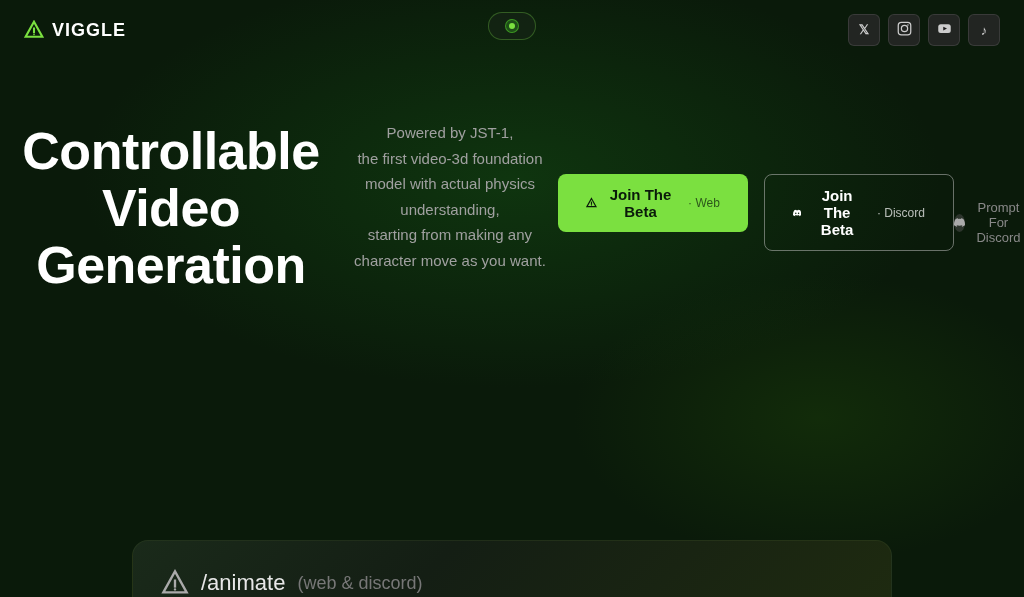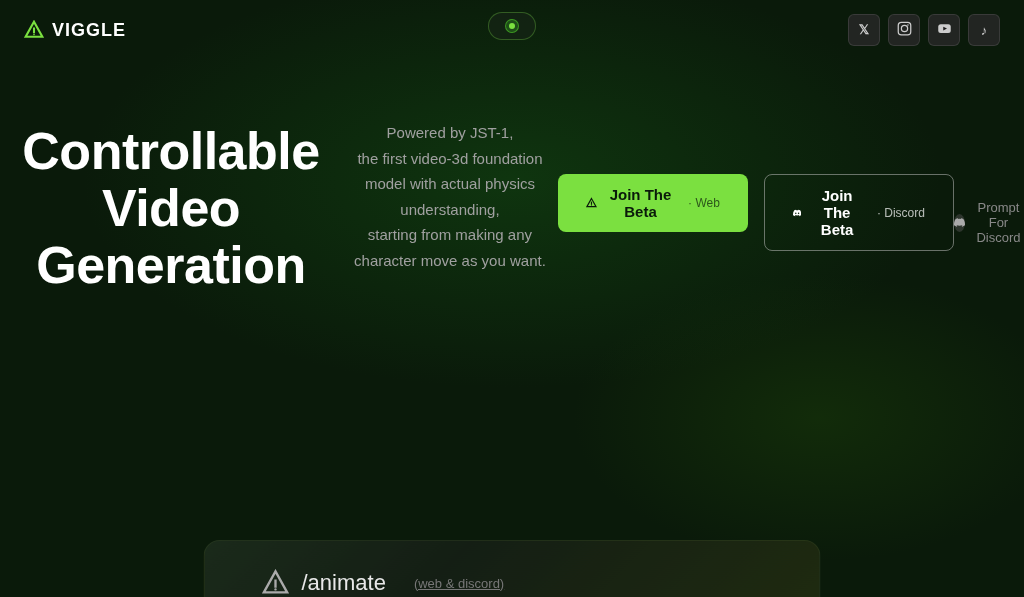--- a/index.html
+++ b/index.html
@@ -212,26 +212,26 @@
       font-size: 10px;
       color: #aaa;
     }
 
     
     .bottom-card {
       position: absolute;
       bottom: 0;
       left: 50%;
       transform: translateX(-50%);
-      width: 617px;
+      width: 760px;
       background: linear-gradient(135deg, #1a2a1a 0%, #141e14 40%, #1e2a10 100%);
       border: 1px solid rgba(60, 80, 40, 0.3);
       border-bottom: none;
       border-radius: 16px 16px 0 0;
-      padding: 28px 57px 0;
+      padding: 28px 28px 0;
       z-index: 5;
     }
 
     .card-header {
       display: flex;
       align-items: center;
       gap: 12px;
       color: #e0e0e0;
       font-size: 22px;
     }
@@ -243,24 +243,23 @@
     }
 
     .card-command {
       color: #e8e8e8;
       font-size: 22px;
       font-weight: 400;
     }
 
     .card-sub {
       color: #777;
-      font-size: 13px;
+      font-size: 18px;
       font-weight: 300;
-      margin-left: 16px;
-      text-decoration: underline;
+      margin-left: 0;
     }
 
     
   </style>
 </head>
 <body>
 
 <nav class="navbar">
   <div class="logo">
     <svg class="logo-icon" viewBox="0 0 24 24" fill="none" xmlns="http://www.w3.org/2000/svg">

